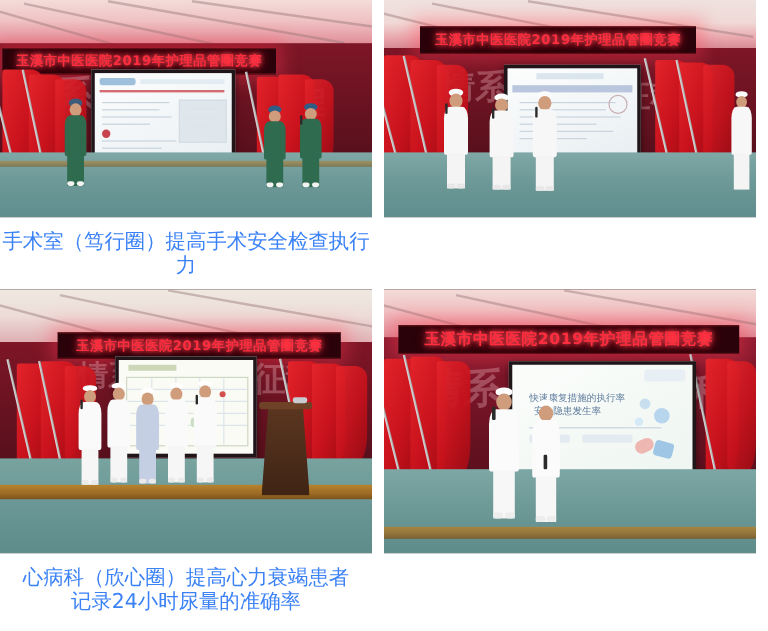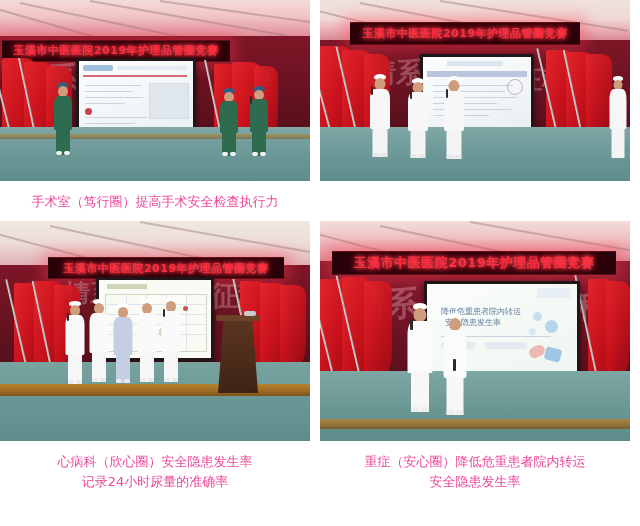--- a/index.html
+++ b/index.html
@@ -137,22 +137,22 @@
     background: linear-gradient(180deg,#5b3620 0%, #3f2415 100%);
   }
   .podium-top {
     position: absolute; background: #6d4226; border-radius: 2px;
   }
 
   
   .caption {
     width: 310px;
     text-align: center;
-    color: #ec4899;
-    font-size: 13px;
+    color: #3b82f6;
+    font-size: 17px;
     line-height: 20px;
     padding-top: 11px;
     padding-bottom: 9px;
     font-family: "DejaVu Sans", "Liberation Sans", sans-serif;
     white-space: pre-line;
   }
 </style>
 </head>
 <body>
 
@@ -420,21 +420,21 @@
         <div class="cap" style="top:0;width:12px;height:5px;background:#ffffff"></div>
         <div class="head" style="top:4px;width:10px;height:11px"></div>
         <div class="body" style="top:14px;width:19px;height:41px;background:#fafafa"></div>
         <div class="legs" style="top:54px;width:14px;height:31px;background:#f6f6f6">
           <span class="shoe l" style="background:#eaeaea"></span>
             <span class="shoe r" style="background:#eaeaea"></span>
         </div>
         <div class="mic" style="left:3px;top:12px;height:8px"></div>
       </div>
     </div>
-    <div class="caption">心病科（欣心圈）安全隐患发生率
+    <div class="caption">心病科（欣心圈）提高心力衰竭患者
 记录24小时尿量的准确率</div>
   </div>
 
   <div class="cell right">
     <div class="photo tall">
       <div class="ceiling pinkish" style="height:20%">
         <div class="strip" style="left:-10px;top:10px;width:160px;transform:rotate(15deg)"></div>
         <div class="strip" style="left:60px;top:4px;width:180px;transform:rotate(12deg)"></div>
         <div class="strip" style="left:150px;top:0px;width:180px;transform:rotate(10deg)"></div>
       </div>
@@ -452,21 +452,21 @@
       <div class="flag" style="left:44px;top:60px;width:28px;height:96px;opacity:.93"></div>
       <div class="pole" style="left:14px;top:50px;height:112px;transform:rotate(-14deg)"></div>
       <div class="pole" style="left:40px;top:52px;height:108px;transform:rotate(-13deg)"></div>
       <div class="flag" style="left:268px;top:58px;width:28px;height:96px"></div>
       <div class="flag" style="left:286px;top:60px;width:24px;height:92px;opacity:.9"></div>
       <div class="pole" style="left:276px;top:52px;height:104px;transform:rotate(-12deg)"></div>
 
       <div class="screen" style="left:104px;top:60px;width:150px;height:96px">
         <div class="slide" style="background:linear-gradient(150deg,#fbfdfb 0%,#eef5f1 100%)">
           <div class="slide-bar" style="right:6px;top:4px;width:34px;height:10px;background:#e7eef4;border-radius:2px"></div>
-          <div class="slide-title" style="left:14px;top:22px;font-size:8px;color:#5d7b9b">降低危重患者院内转运</div>
+          <div class="slide-title" style="left:14px;top:22px;font-size:8px;color:#5d7b9b">快速康复措施的执行率</div>
           <div class="slide-title" style="left:18px;top:33px;font-size:8px;color:#5d7b9b">安全隐患发生率</div>
           <div class="slide-line" style="left:14px;top:52px;width:110px"></div>
           <div class="slide-bar" style="left:14px;top:58px;width:34px;height:7px;background:#e3ebf1;border-radius:2px"></div>
           <div class="slide-bar" style="left:58px;top:58px;width:42px;height:7px;background:#e3ebf1;border-radius:2px"></div>
           <div class="slide-dot" style="left:106px;top:28px;width:9px;height:9px;background:#c8dff0"></div>
           <div class="slide-dot" style="left:118px;top:36px;width:13px;height:13px;background:#b7d6ee"></div>
           <div class="slide-dot" style="left:102px;top:44px;width:7px;height:7px;background:#d5e9f7"></div>
           <div class="slide-bar" style="left:102px;top:62px;width:16px;height:11px;background:#efb7b2;border-radius:6px;transform:rotate(-25deg)"></div>
           <div class="slide-bar" style="left:118px;top:64px;width:16px;height:13px;background:#9fc6e4;border-radius:3px;transform:rotate(15deg)"></div>
         </div>
@@ -489,17 +489,15 @@
         <div class="cap" style="top:0;width:13px;height:6px;background:#ffffff"></div>
         <div class="head" style="top:5px;width:12px;height:13px"></div>
         <div class="body" style="top:17px;width:23px;height:48px;background:#fbfbfb"></div>
         <div class="legs" style="top:64px;width:17px;height:38px;background:#f7f7f7">
           <span class="shoe l" style="background:#ededed;height:5px"></span>
             <span class="shoe r" style="background:#ededed;height:5px"></span>
         </div>
         <div class="mic" style="left:11px;top:46px;height:12px;width:3px"></div>
       </div>
     </div>
-    <div class="caption">重症（安心圈）降低危重患者院内转运
-安全隐患发生率</div>
   </div>
 
 </div>
 
 </body></html>

